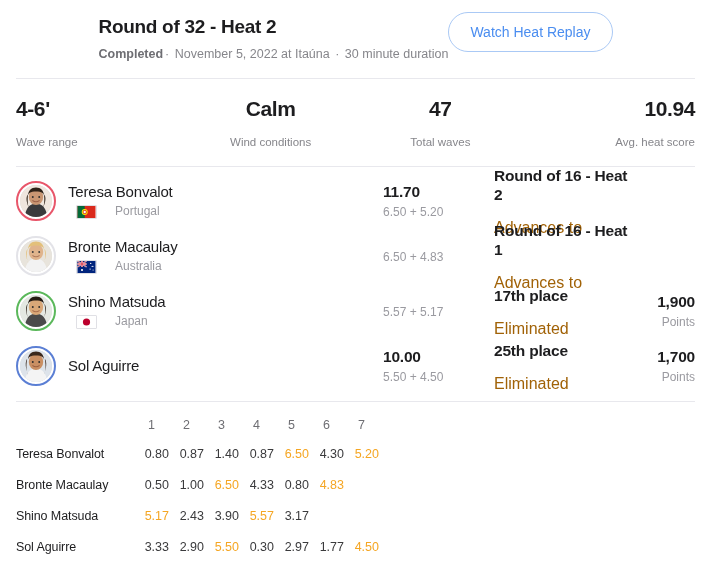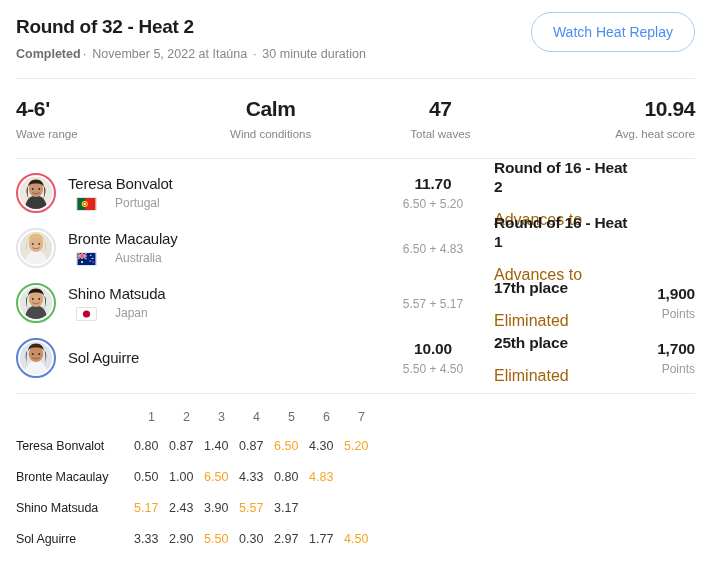--- a/index.html
+++ b/index.html
@@ -10,21 +10,21 @@
     color: #1d1d1f;
     overflow: hidden;
   }
   .page { width: 711px; height: 571px; position: relative; }
 
   
   .header {
     padding: 12px 16px 0 16px;
     display: flex;
     align-items: flex-start;
-    justify-content: space-between;
+    justify-content: center;
   }
   .header-left { padding-top: 2px; }
   .heat-title {
     font-size: 19px;
     font-weight: bold;
     letter-spacing: -0.3px;
     color: #1d1d1f;
     line-height: 26px;
   }
   .heat-meta {
@@ -70,21 +70,21 @@
   .stat-value {
     font-size: 21px;
     font-weight: bold;
     letter-spacing: -0.4px;
     color: #1d1d1f;
     line-height: 26px;
   }
   .stat-label {
     font-size: 11.5px;
     color: #86868b;
-    margin-top: 5px;
+    margin-top: 13px;
     line-height: 15px;
   }
 
   
   .athletes { padding: 6px 16px 8px 16px; }
   .athlete-row {
     display: flex;
     align-items: center;
     height: 55px;
     position: relative;
@@ -128,21 +128,21 @@
   .flag svg { display: block; width: 100%; height: 100%; }
   .country-name {
     font-size: 12px;
     color: #9a9aa0;
     margin-left: 18px;
     line-height: 15px;
   }
 
   .score-col {
     width: 100px;
-    text-align: center;
+    text-align: left;
     flex: 0 0 100px;
   }
   .score-main {
     font-size: 15.5px;
     font-weight: bold;
     color: #1d1d1f;
     line-height: 19px;
     letter-spacing: -0.2px;
   }
   .score-sub {
@@ -212,21 +212,21 @@
   .wave-table tbody tr { height: 31px; }
   .wave-table td.rname {
     font-size: 12.5px;
     color: #1d1d1f;
     text-align: left;
     letter-spacing: -0.1px;
   }
   .wave-table td.wv {
     font-size: 12.5px;
     color: #3a3a3c;
-    text-align: left;
+    text-align: right;
   }
   .wave-table td.wv.hl { color: #F5A623; }
 </style>
 </head>
 <body>
 
 <div class="page">
 
   <div class="header">
     <div class="header-left">

